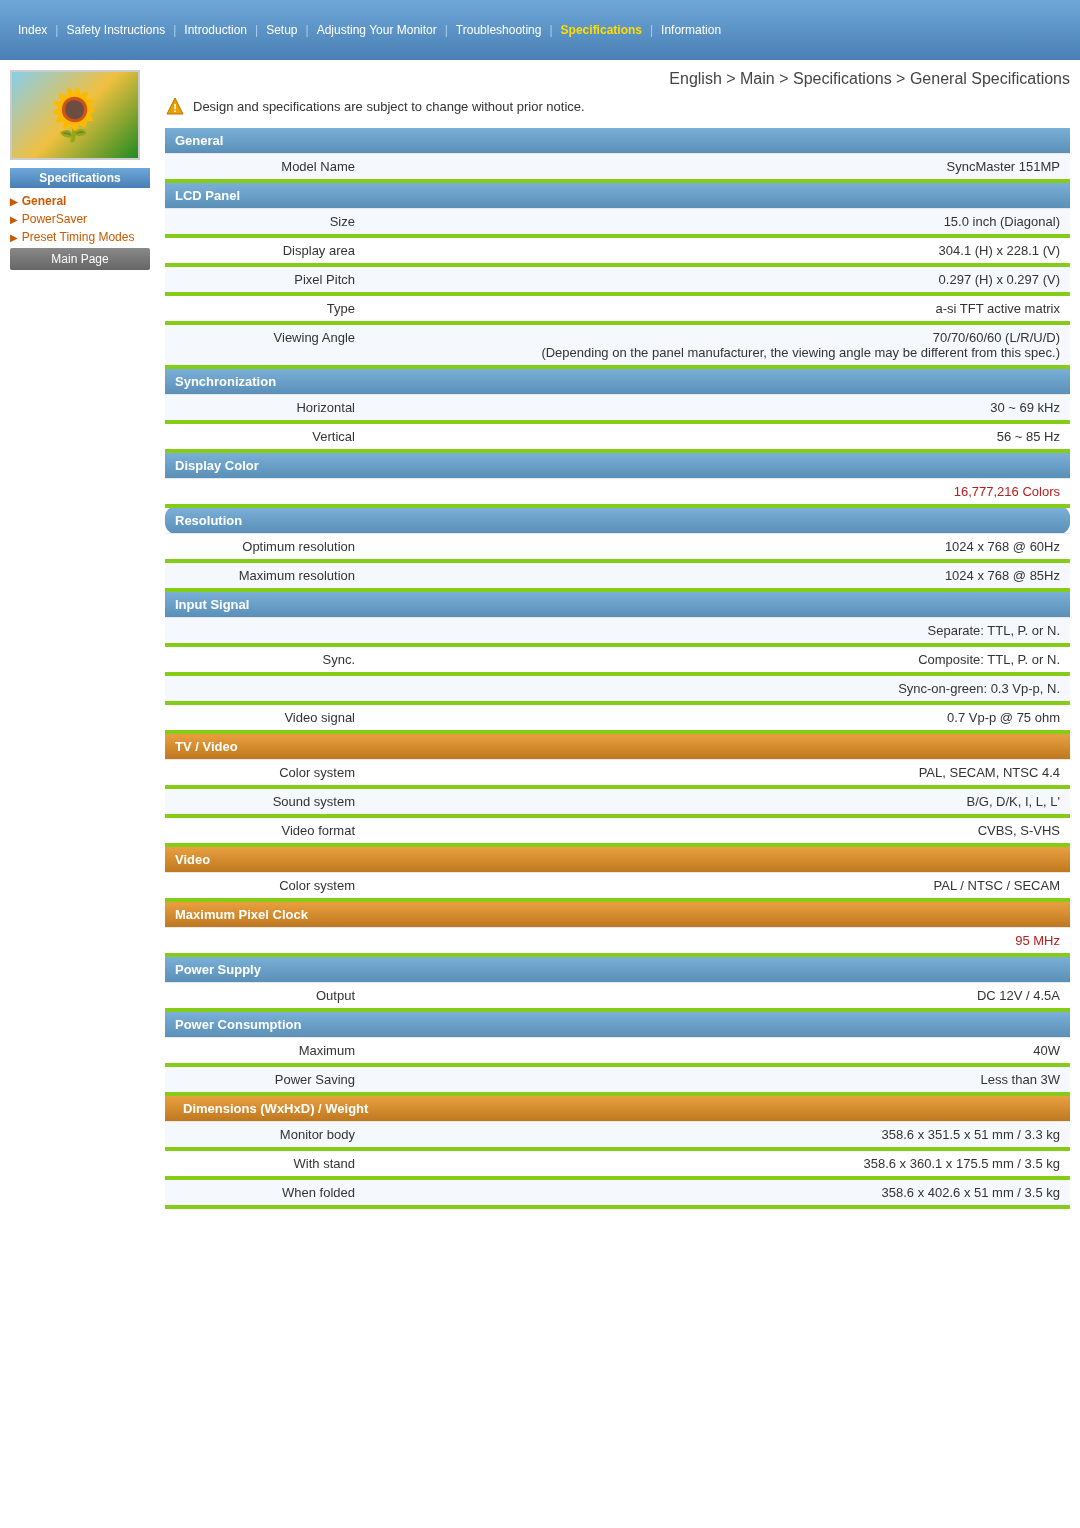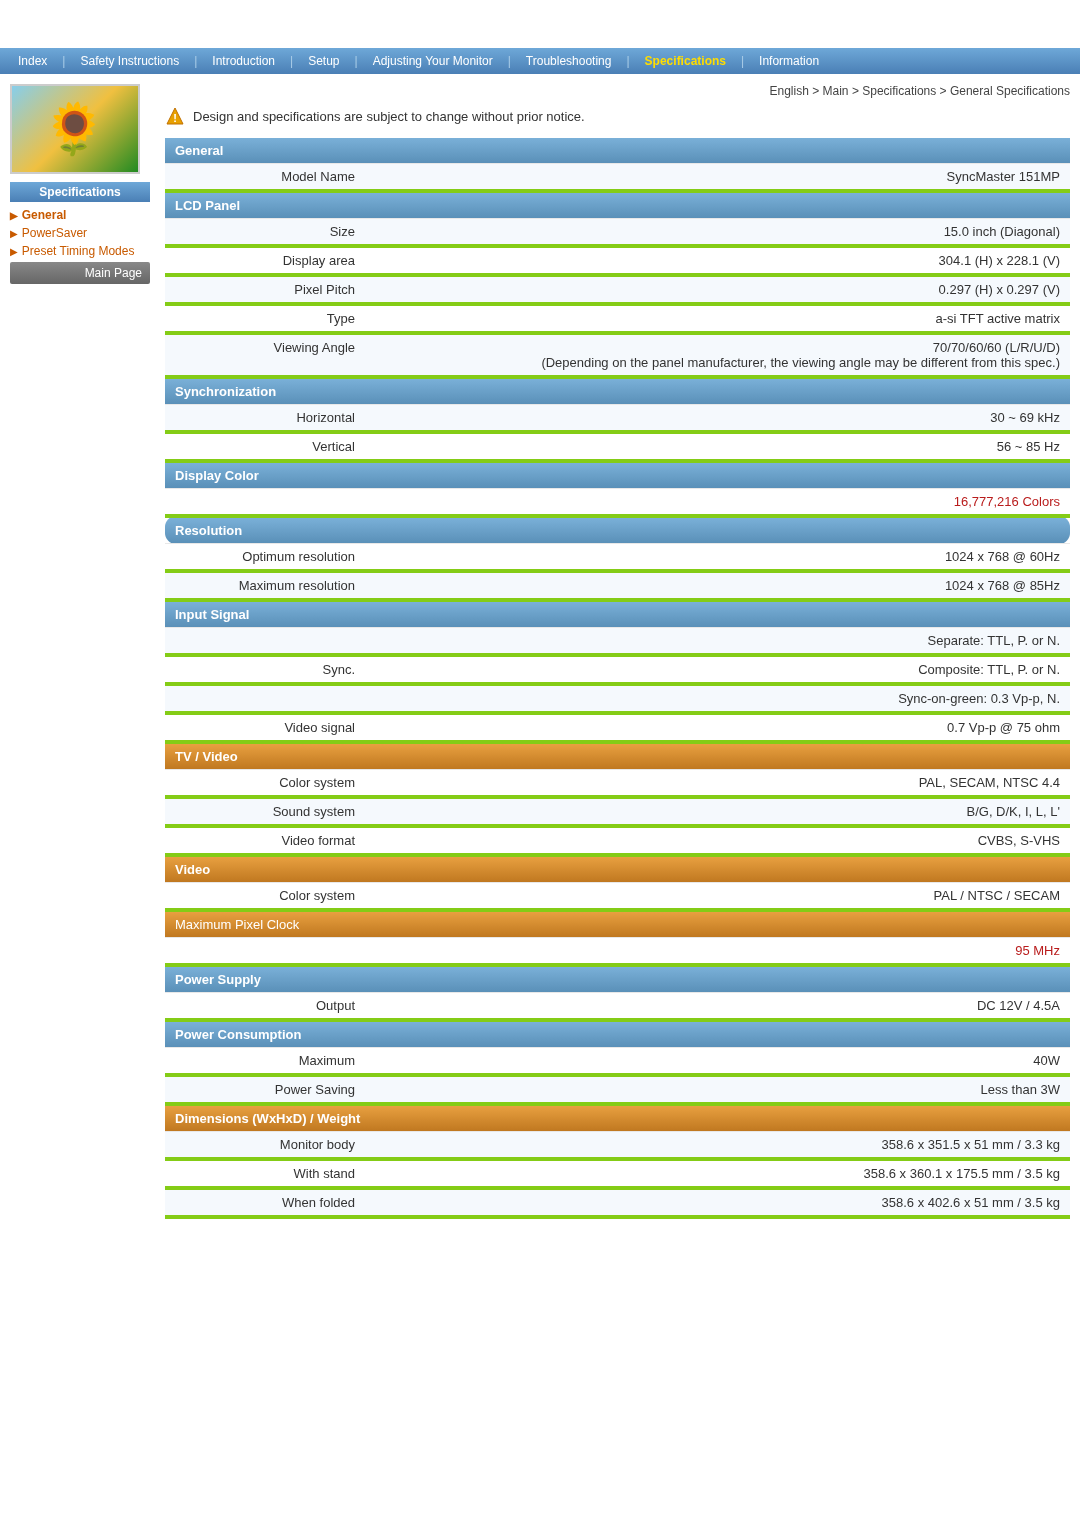--- a/index.html
+++ b/index.html
@@ -1,25 +1,24 @@
 <!DOCTYPE html>
 <html><head>
   <meta charset="utf-8">
   <style>
     * { margin: 0; padding: 0; box-sizing: border-box; }
     body { font-family: Arial, sans-serif; font-size: 13px; background: #fff; width: 1080px; }
 
     
     .top-nav {
       background: linear-gradient(to bottom, #6ea8d8, #4a7fb5);
-      padding: 4px 10px;
+      padding: 21px 10px;
       display: flex;
       align-items: center;
-      gap: 7px;
-      margin-top: 48px;
+      gap: 0;
     }
     .top-nav .nav-item {
       color: #fff;
       font-size: 12px;
       padding: 2px 8px;
       cursor: pointer;
       white-space: nowrap;
     }
     .top-nav .nav-separator {
       color: #aacde8;
@@ -79,35 +78,35 @@
       color: #c85a00;
       font-size: 10px;
       margin-top: 2px;
     }
     .sidebar-link.active {
       font-weight: bold;
     }
     .main-page-btn {
       background: linear-gradient(to bottom, #888, #666);
       color: #fff;
-      text-align: right;
+      text-align: center;
       font-size: 12px;
       padding: 4px 8px;
       margin-top: 0;
       cursor: pointer;
       border-radius: 2px;
     }
 
     
     .content {
       flex: 1;
     }
     .breadcrumb {
       text-align: right;
-      font-size: 12px;
+      font-size: 16px;
       color: #444;
       margin-bottom: 8px;
     }
     .notice {
       display: flex;
       align-items: center;
       gap: 8px;
       margin-bottom: 12px;
       font-size: 13px;
       color: #333;
@@ -330,21 +329,21 @@
           <td colspan="2" style="background:linear-gradient(to bottom,#e8a040,#c07820); color:#fff; font-weight:bold; padding:5px 10px;">
             <span>Video</span>
           </td>
         </tr>
         <tr class="data-row">
           <td class="label-col">Color system</td>
           <td class="value-col">PAL / NTSC / SECAM</td>
         </tr>
 
         <tr>
-          <td colspan="2" style="background:linear-gradient(to bottom,#e8a040,#c07820); color:#fff; font-weight:normal; padding:5px 10px;">
+          <td colspan="2" style="background:linear-gradient(to bottom,#e8a040,#c07820); color:#fff; font-weight:bold; padding:5px 10px;">
             <span>Maximum Pixel Clock</span>
           </td>
         </tr>
         <tr class="data-row">
           <td colspan="2" class="full-span">95 MHz</td>
         </tr>
 
         <tr>
           <td colspan="2" class="section-header" style="background:linear-gradient(to bottom,#7ab0d8,#5a90b8);">
             <span>Power Supply</span>
@@ -363,21 +362,21 @@
         <tr class="data-row">
           <td class="label-col">Maximum</td>
           <td class="value-col">40W</td>
         </tr>
         <tr class="data-row">
           <td class="label-col">Power Saving</td>
           <td class="value-col">Less than 3W</td>
         </tr>
 
         <tr>
-          <td colspan="2" style="background:linear-gradient(to bottom,#e8a040,#c07820); color:#fff; font-weight:bold; padding:5px 10px;">
+          <td colspan="2" style="background:linear-gradient(to bottom,#e8a040,#c07820); color:#fff; font-weight:bold; padding:5px 18px;">
             <span>Dimensions (WxHxD) / Weight</span>
           </td>
         </tr>
         <tr class="data-row">
           <td class="label-col">Monitor body</td>
           <td class="value-col">358.6 x 351.5 x 51 mm / 3.3 kg</td>
         </tr>
         <tr class="data-row">
           <td class="label-col">With stand</td>
           <td class="value-col">358.6 x 360.1 x 175.5 mm / 3.5 kg</td>

